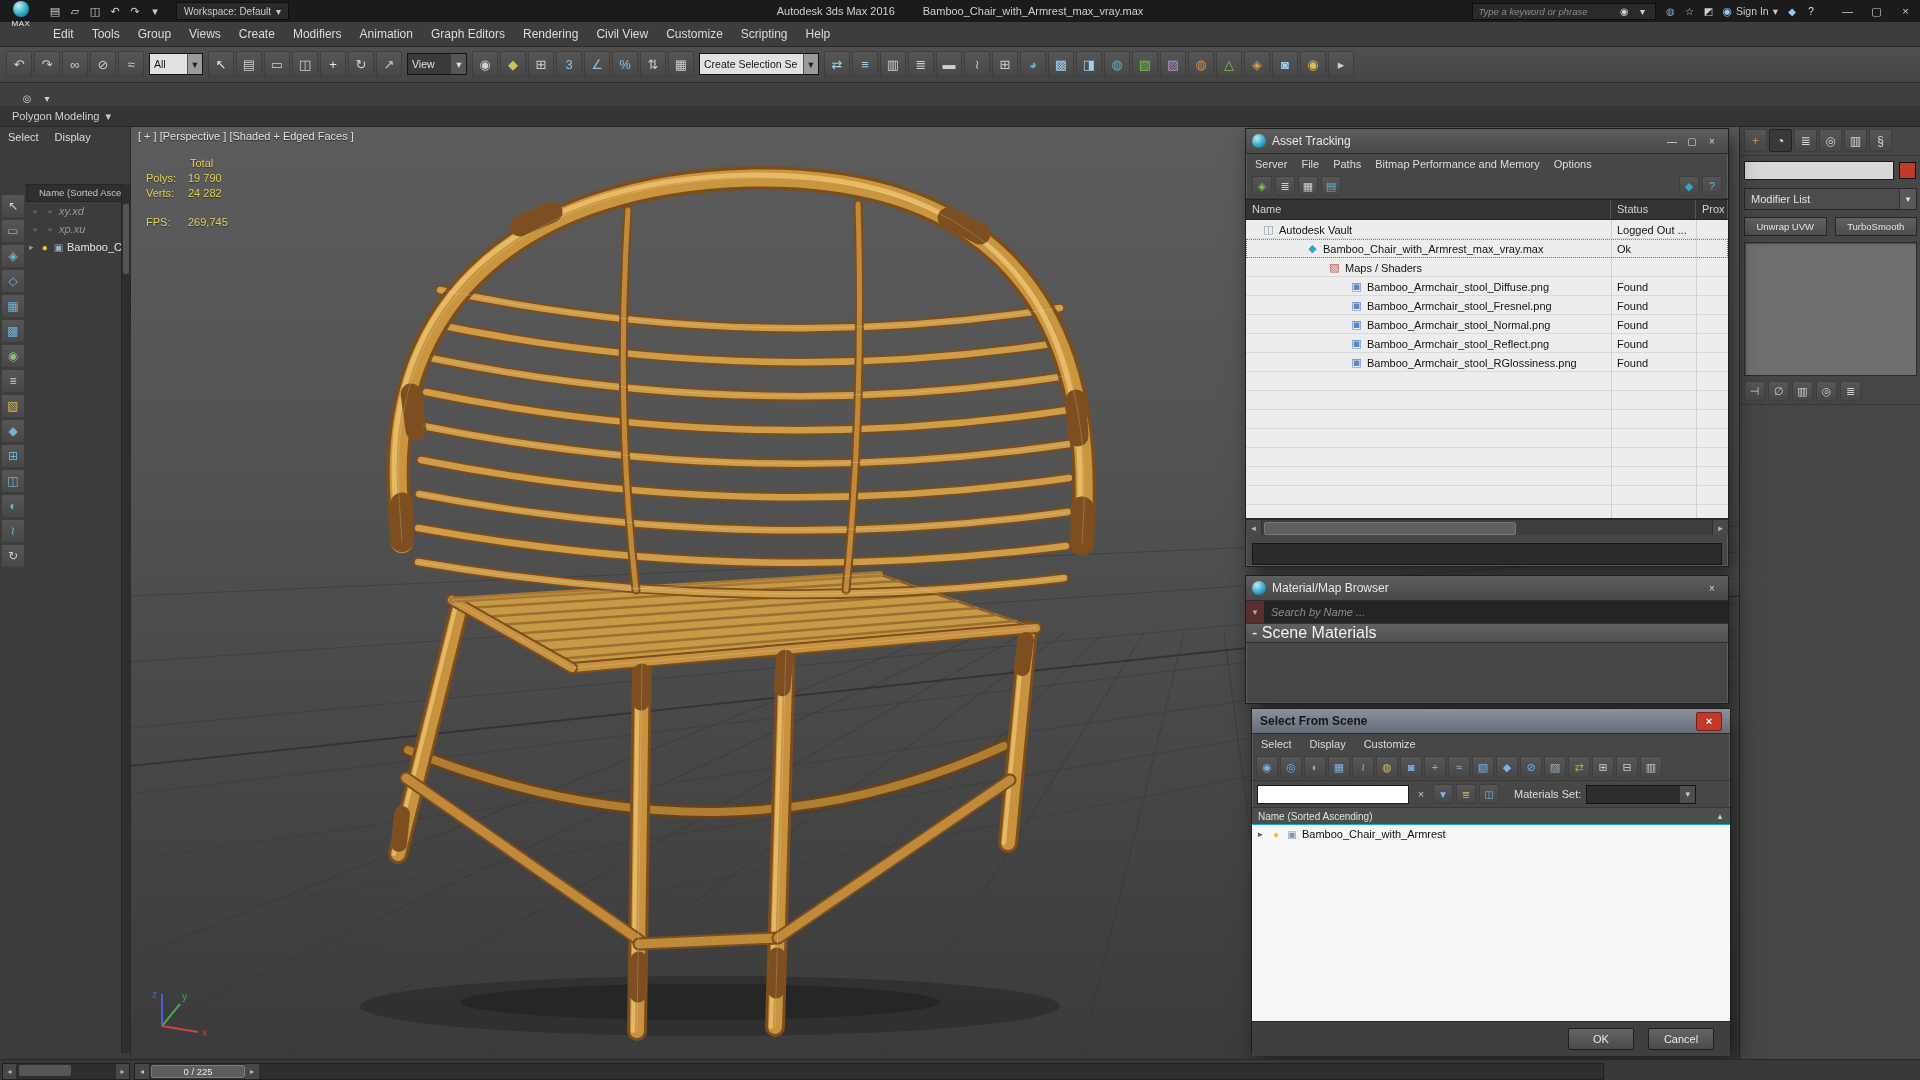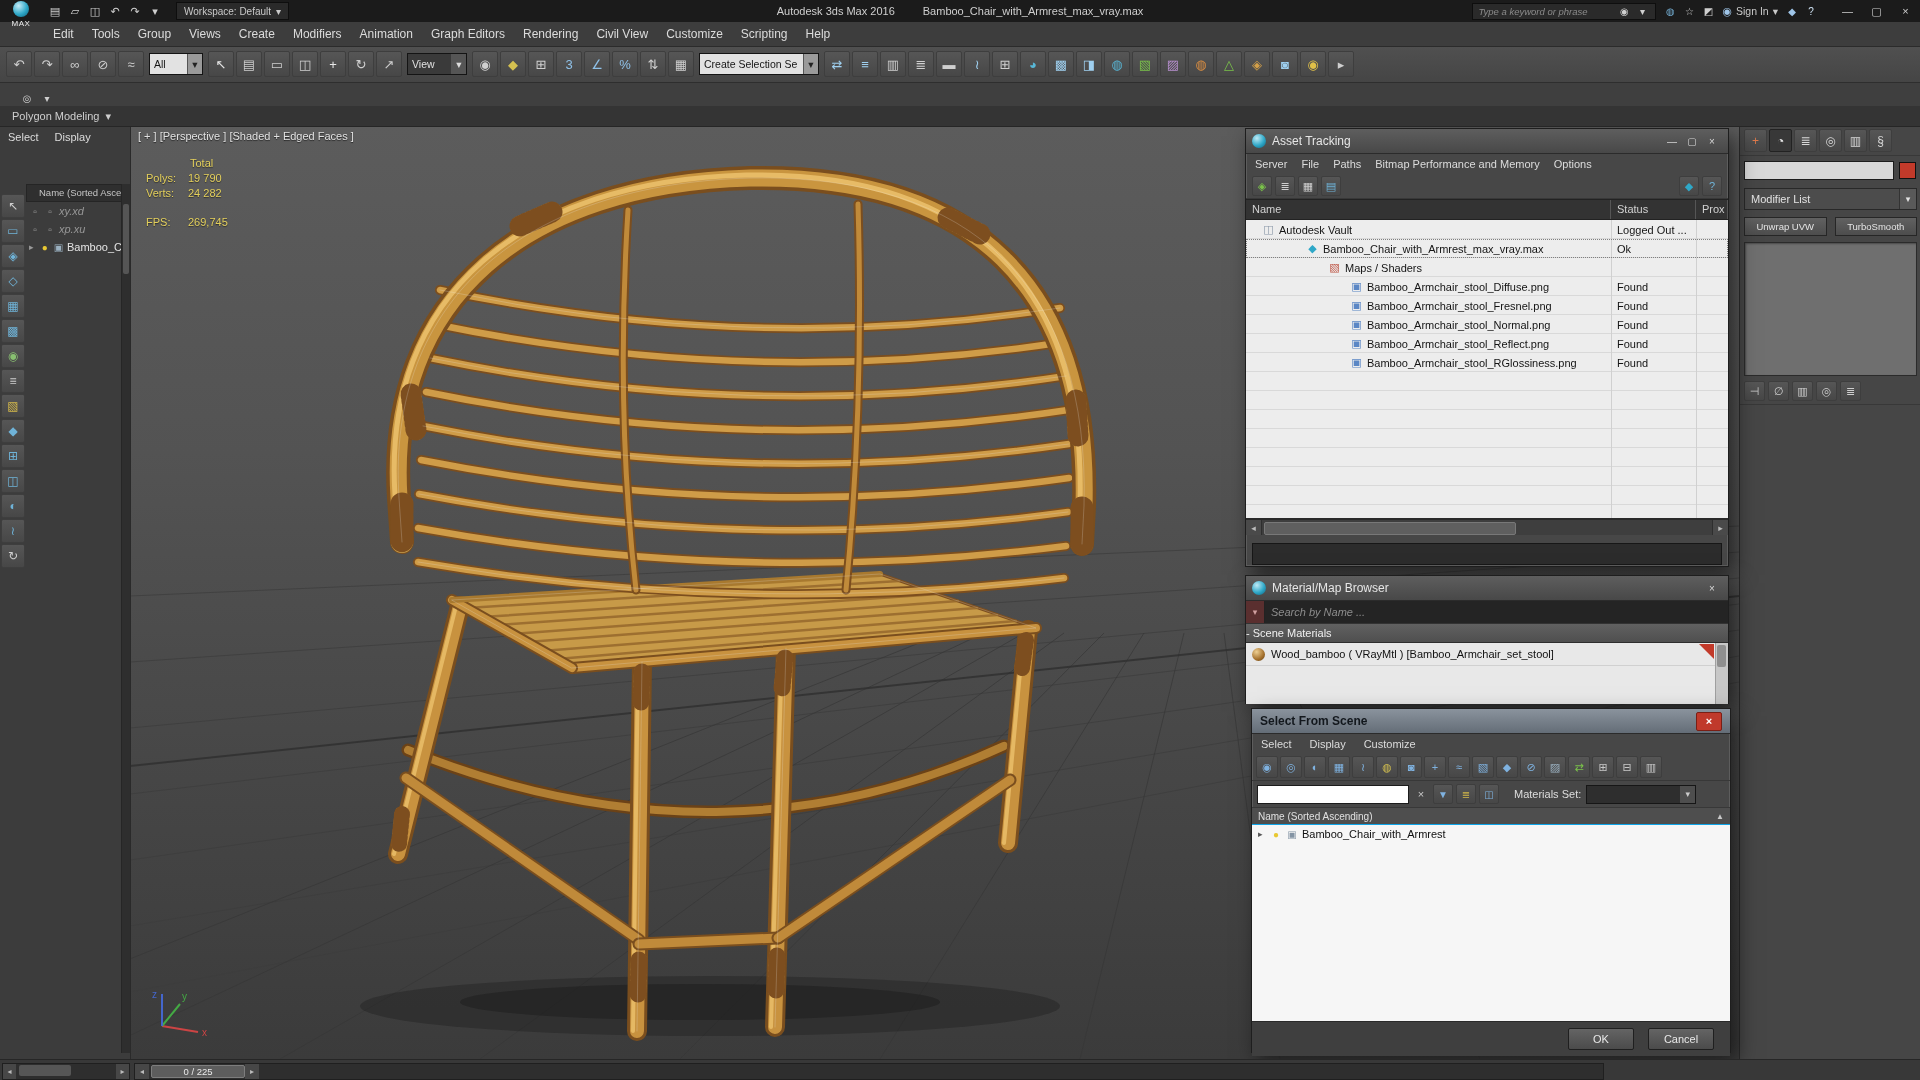--- a/index.html
+++ b/index.html
@@ -126,22 +126,22 @@
   .hscroll .sarrow.right{margin-left:auto;border-left:1px solid #2e2e2e;border-right:none}
   .hscroll .thumb{position:absolute;left:18px;width:250px;top:2px;height:11px;background:#5f5f5f;
                   border:1px solid #787878;border-radius:2px}
   #at-status{margin:8px 6px 0 6px;height:20px;background:#2c2c2c;border:1px solid #171717}
   
   #mmb-search{height:22px;display:flex;align-items:stretch;border-bottom:1px solid #333}
   #mmb-search .lbox{width:18px;background:#5a2f2f;color:#d0a0a0;display:flex;align-items:center;
                     justify-content:center;font-size:9px;border-right:1px solid #222}
   #mmb-search .field{flex:1;background:#242424;display:flex;align-items:center;padding:0 6px;
                      font-size:11px;font-style:italic;color:#8d8d8d}
-  #mmb-section{height:18px;background:linear-gradient(#616161,#4f4f4f);font-size:11px;color:#f0f0f0;
-               display:flex;align-items:center;border-bottom:1px solid #2e2e2e}
+  #mmb-section{height:18px;background:linear-gradient(#616161,#4f4f4f);font-size:16px;color:#f0f0f0;
+               display:flex;align-items:center;padding-left:6px;border-bottom:1px solid #2e2e2e}
   #mmb-list{position:relative;height:61px;background:#e8e8e8}
   #mmb-matrow{position:relative;height:22px;display:flex;align-items:center;gap:6px;padding-left:6px;
               font-size:11px;color:#101010;border-bottom:1px solid #d0d0d0}
   .matball{width:13px;height:13px;border-radius:50%;
            background:radial-gradient(circle at 35% 30%,#eecf92,#a4702c 60%,#5d3a12)}
   #mat-flag{position:absolute;right:14px;top:1px;width:0;height:0;
             border-top:15px solid #c23a2a;border-left:15px solid transparent}
   #mmb-vscroll{position:absolute;right:0;top:0;bottom:0;width:12px;background:#c7c7c7;border-left:1px solid #9f9f9f}
   #mmb-vscroll .thumb{position:absolute;left:1px;top:2px;width:9px;height:22px;background:#8f8f8f;border-radius:2px}
   
@@ -673,30 +673,20 @@
     <span class="spacer"></span>
     <span class="wbtn">×</span>
   </div>
   <div id="mmb-search">
     <span class="lbox">▾</span>
     <span class="field">
       <span>Search by Name ...</span>
     </span>
   </div>
   <div id="mmb-section">- Scene Materials</div>
-  <div id="mmb-list">
-    <div id="mmb-matrow">
-      <span class="matball"></span>
-      <span>Wood_bamboo ( VRayMtl ) [Bamboo_Armchair_set_stool]</span>
-      <span id="mat-flag"></span>
-    </div>
-    <div id="mmb-vscroll">
-        <div class="thumb"></div>
-      </div>
-  </div>
 </div>
 
 <div class="win" id="sfswin" style="left:1251px;top:708px;width:478px;height:343px">
   <div id="sfs-title">
     <span>Select From Scene</span>
     <span id="sfs-close">×</span>
   </div>
   <div id="sfs-menubar">
       <span class="menu-item">Select</span>
       <span class="menu-item">Display</span>

